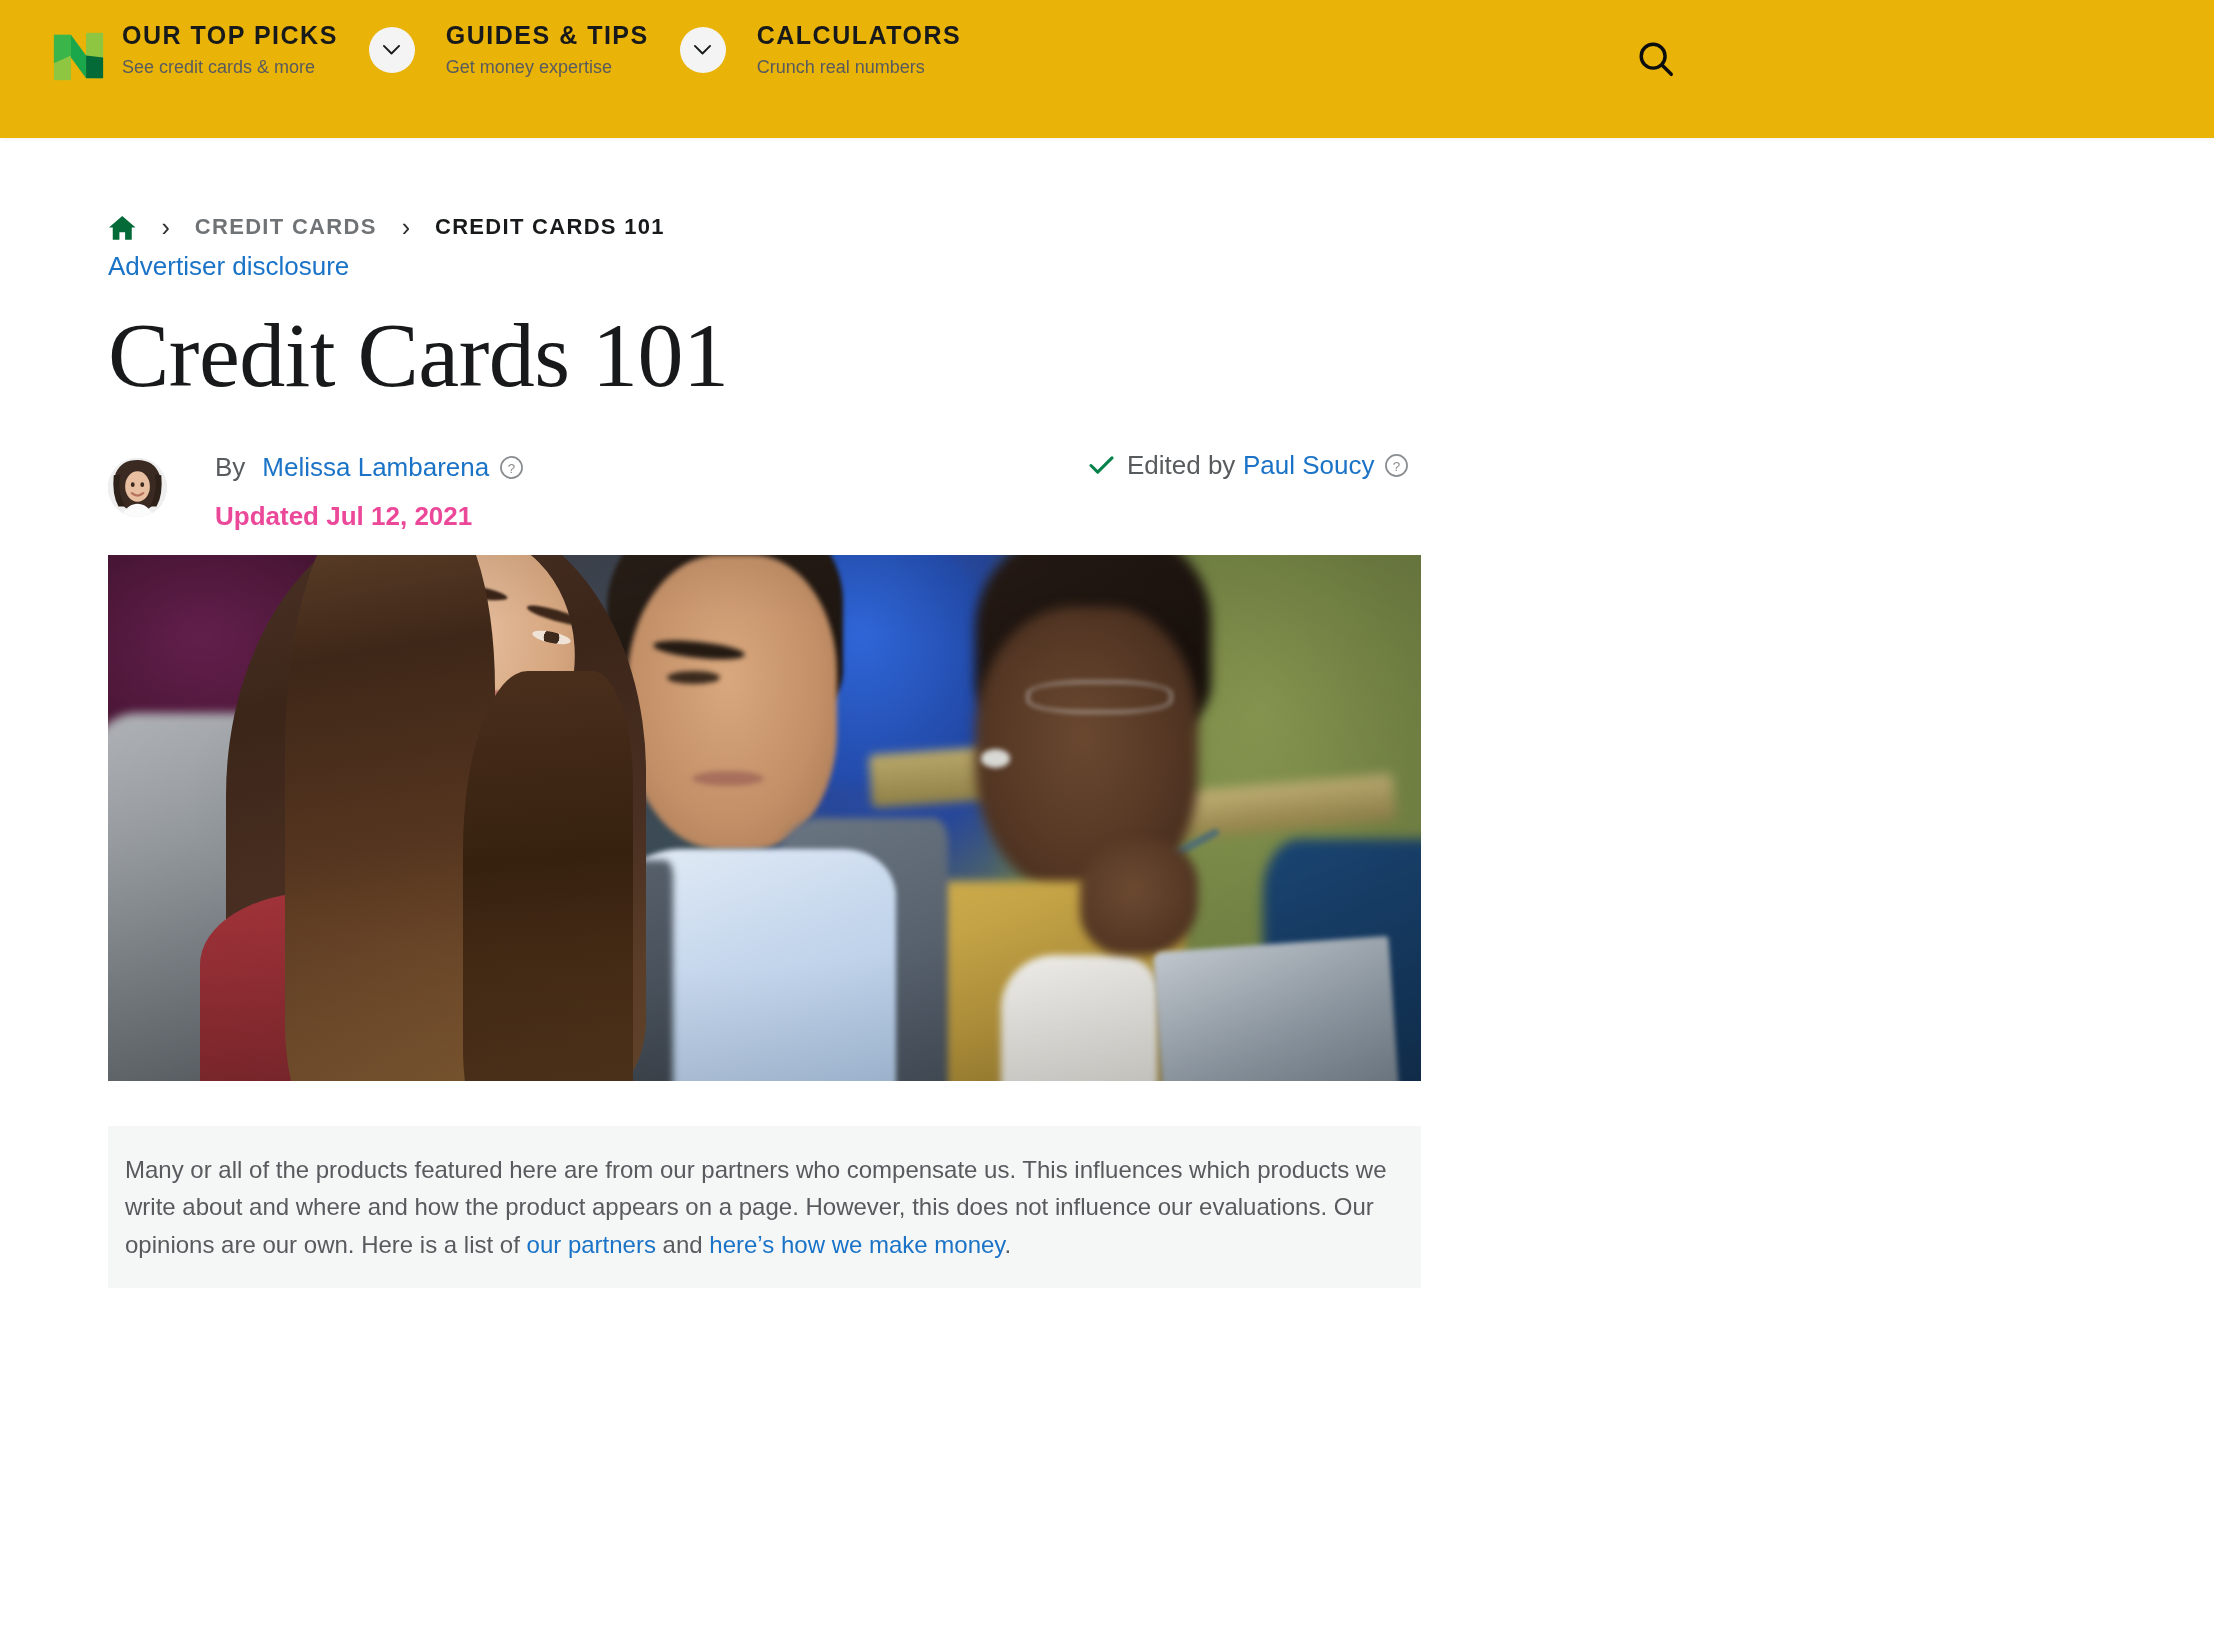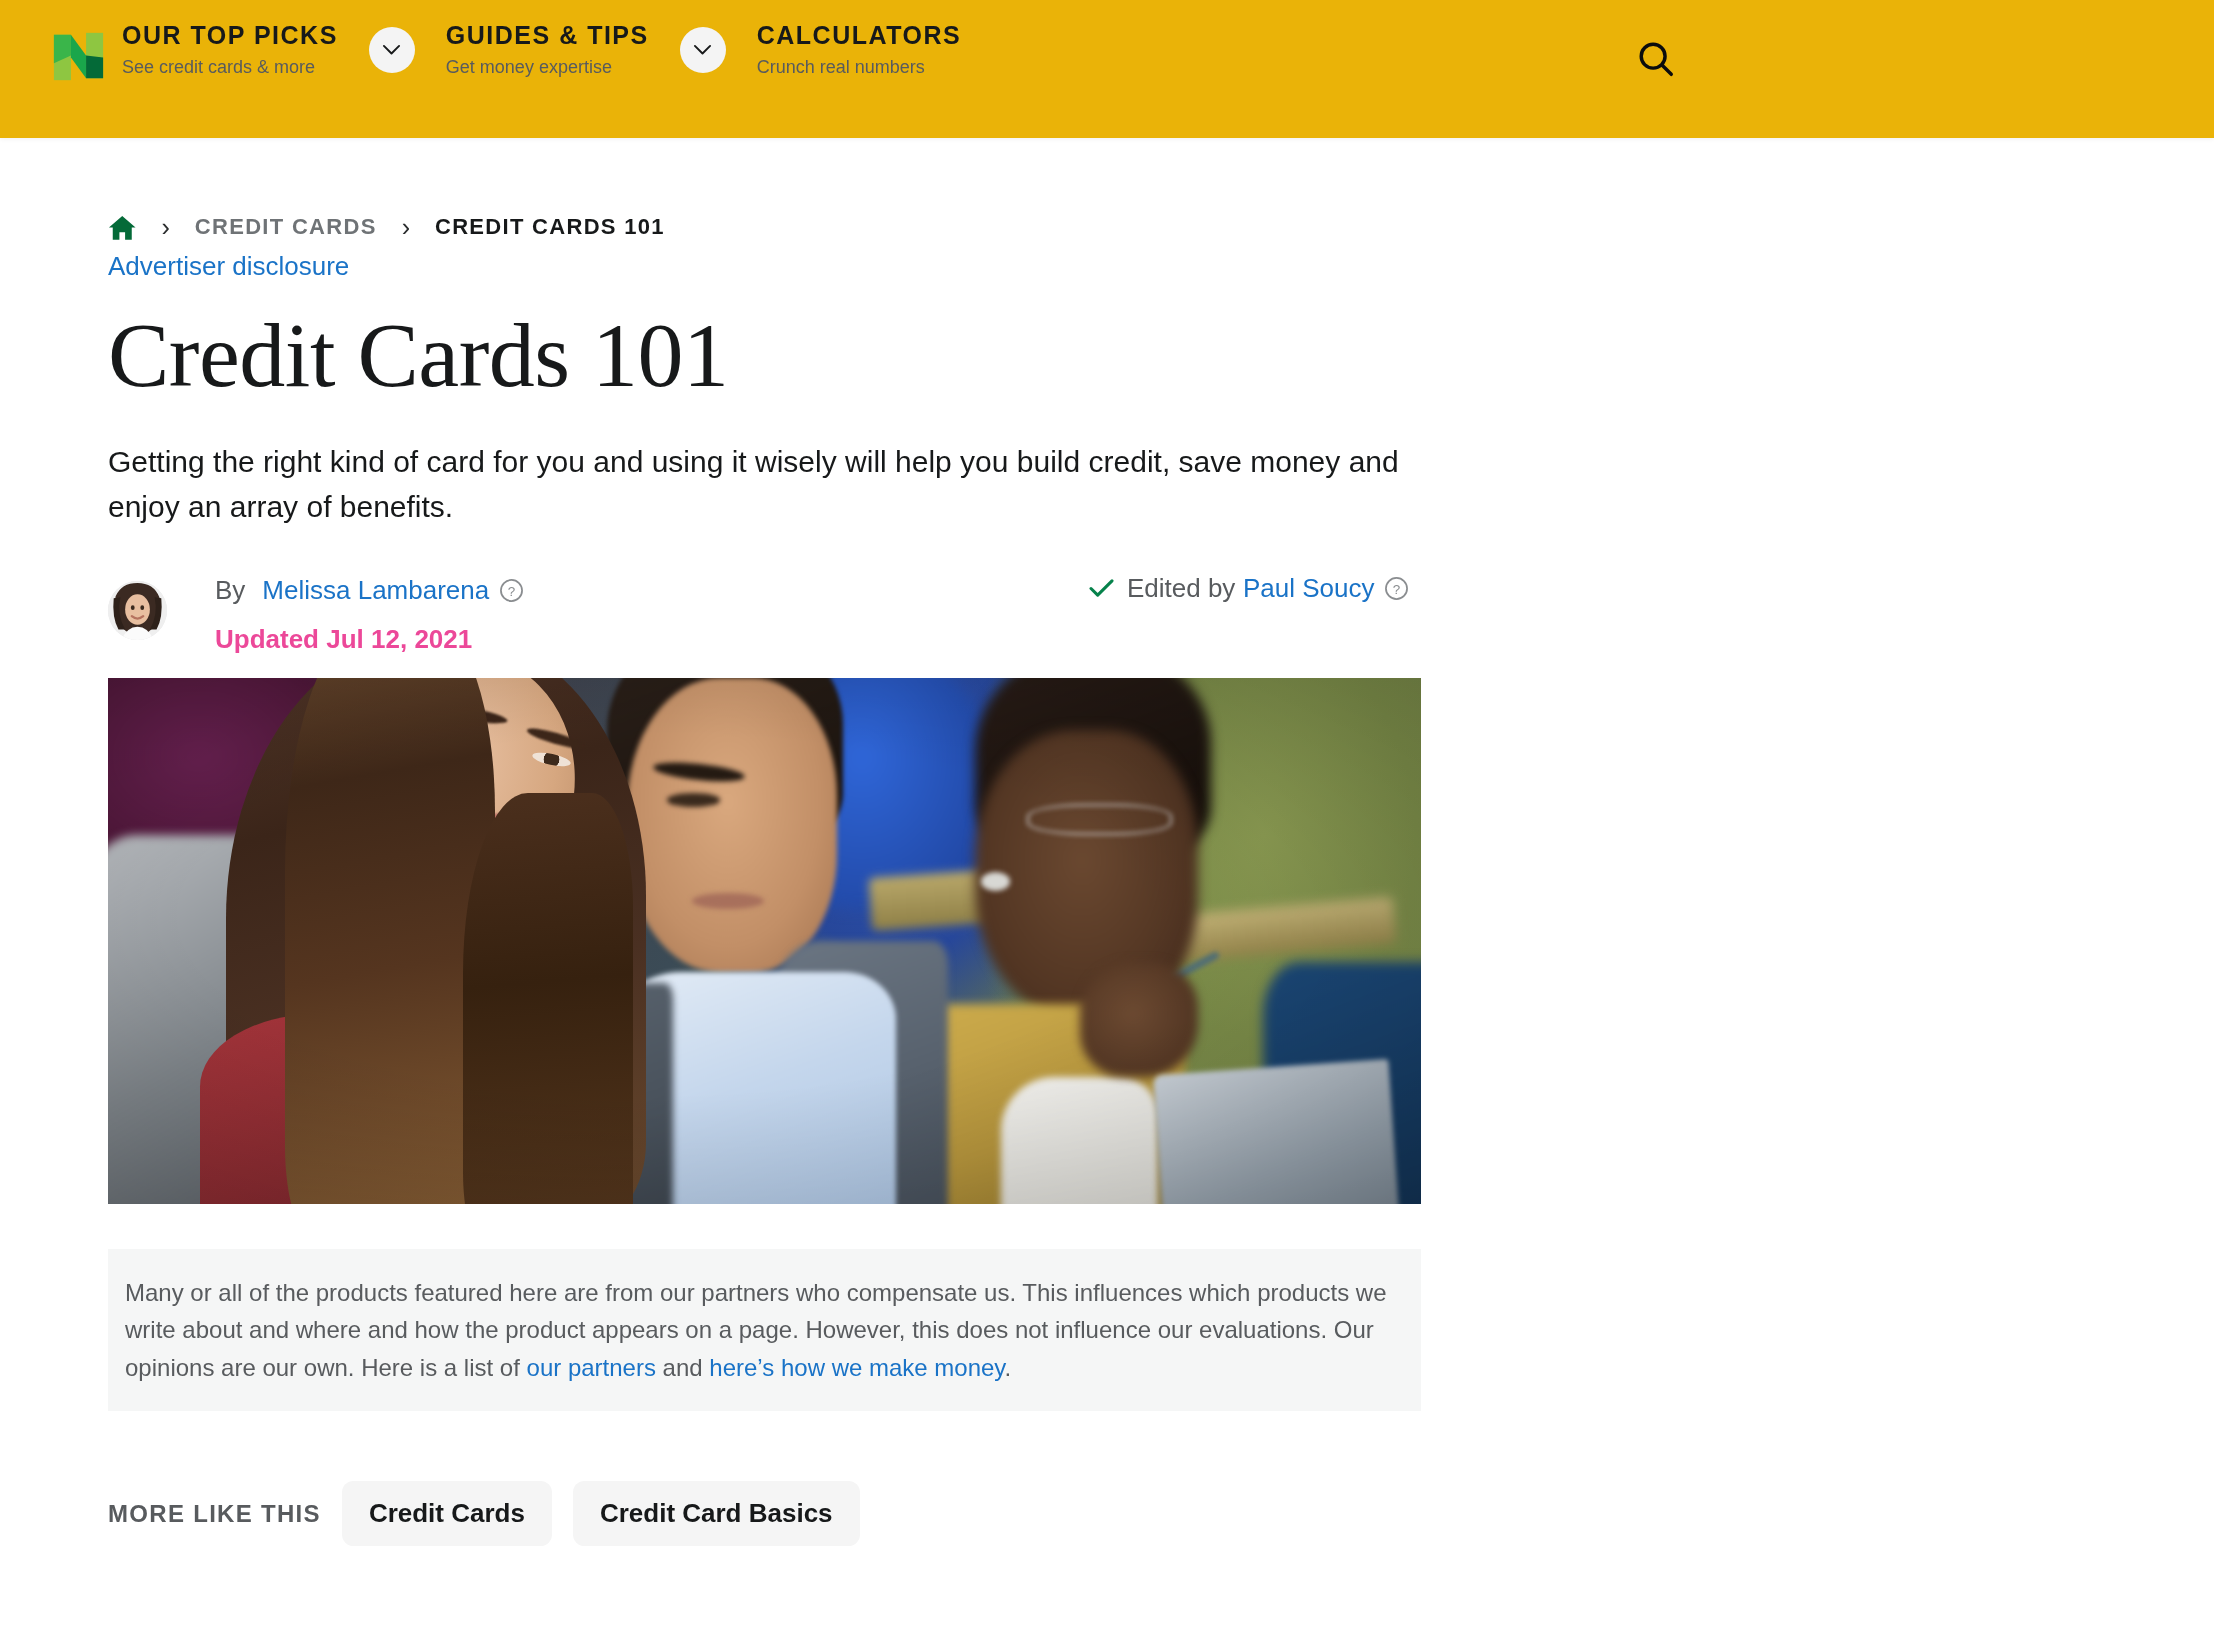--- a/index.html
+++ b/index.html
@@ -541,21 +541,20 @@
     <span class="bc-sep">›</span>
     <a class="bc-link">CREDIT CARDS</a>
     <span class="bc-sep">›</span>
     <span class="bc-current">CREDIT CARDS 101</span>
   </nav>
 
   <a class="adv-disclosure">Advertiser disclosure</a>
 
   <h1 class="page-title">Credit Cards 101</h1>
 
-  <p class="subtitle">Getting the right kind of card for you and using it wisely will help you build credit, save money and enjoy an array of benefits.</p>
 
   <div class="byline-row">
     <div class="avatar">
       <svg width="59" height="59" viewBox="0 0 62 62">
         <rect width="62" height="62" fill="#efefef"></rect>
         <path d="M8 16 q6 -14 23 -14 q17 0 23 15 q3 14 -3 26 q-4 9 -12 12 l-16 0 q-9 -4 -13 -14 q-5 -12 -2 -25 z" fill="#3b2a22"></path>
         <ellipse cx="31" cy="30" rx="13" ry="16" fill="#e8bfa0"></ellipse>
         <ellipse cx="26" cy="28" rx="2" ry="2.4" fill="#3a2a1e"></ellipse>
         <ellipse cx="36" cy="28" rx="2" ry="2.4" fill="#3a2a1e"></ellipse>
         <path d="M25 37 q6 5 12 0" stroke="#b5735f" stroke-width="2.4" fill="none" stroke-linecap="round"></path>
@@ -633,20 +632,15 @@
     <div class="h-hairfront"></div>
     <div class="h-hairstrand"></div>
 
     <div class="h-vignette"></div>
   </div>
 
   <div class="disclosure">
     <p><span>Many or all of the products featured here are from our partners who compensate us. This influences which products we write about and where and how the product appears on a page. However, this does not influence our evaluations. Our opinions are our own. Here is a list of </span><a>our partners</a><span> and </span><a>here’s how we make money</a><span>.</span></p>
   </div>
 
-  <div class="more-like">
-    <span class="mlt-label">MORE LIKE THIS</span>
-    <a class="pill">Credit Cards</a>
-    <a class="pill">Credit Card Basics</a>
-  </div>
 
 </div>
 
 
 </body></html>

